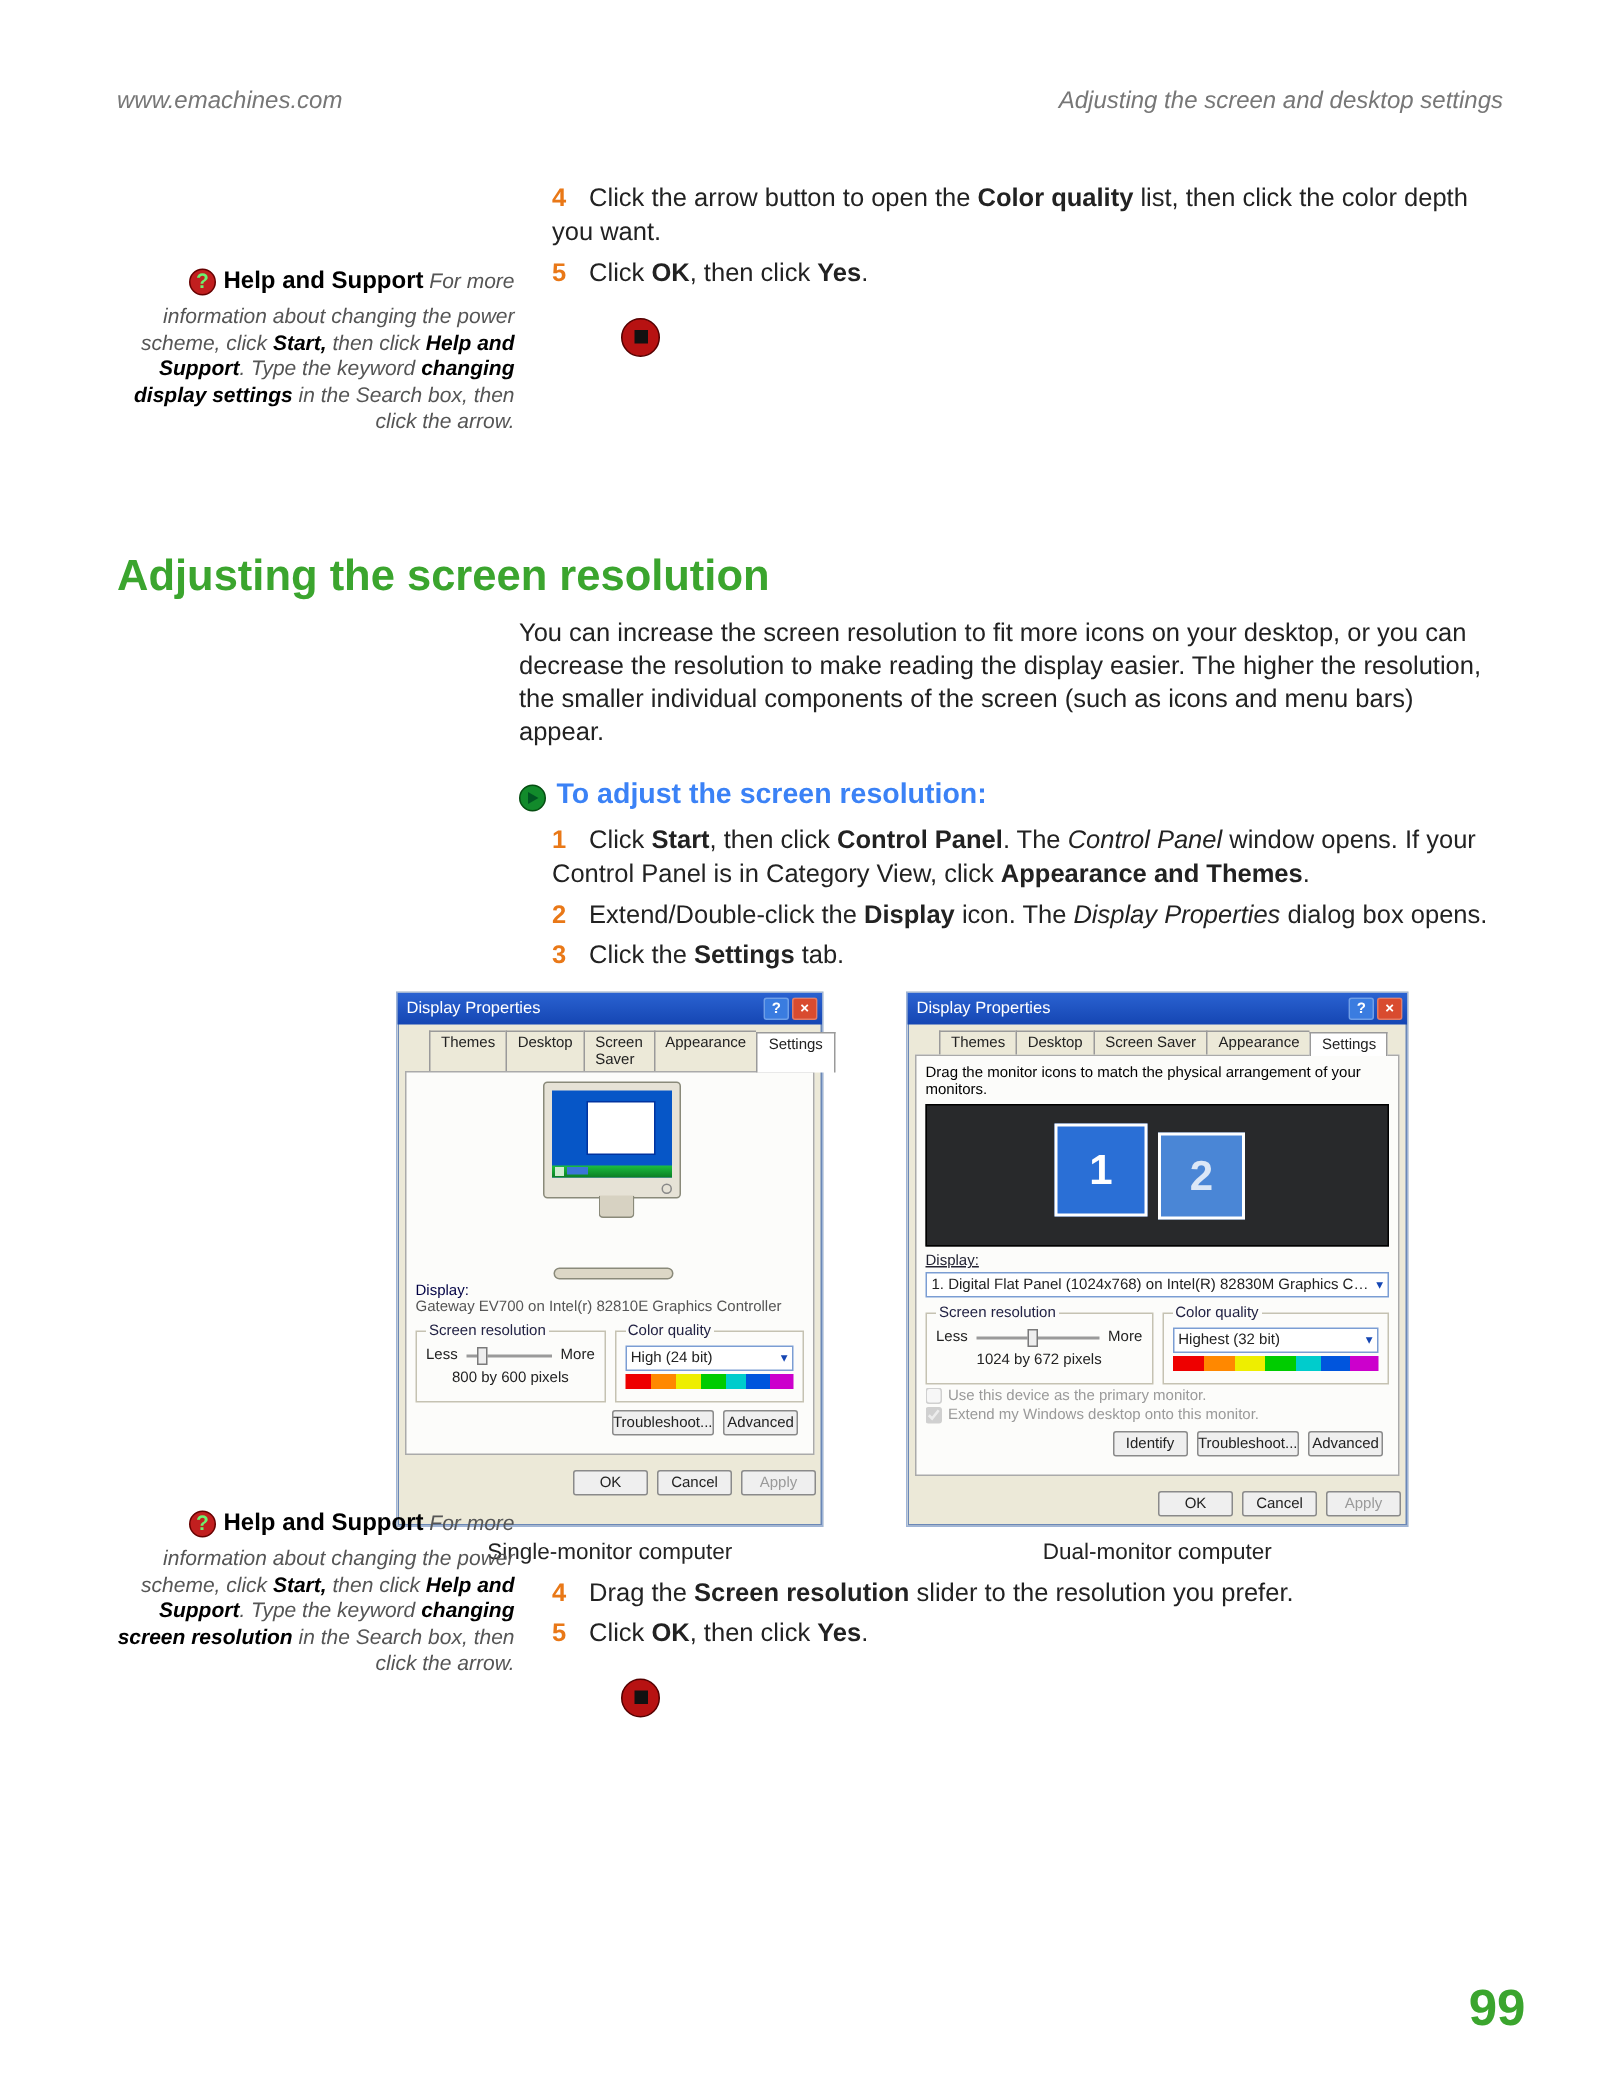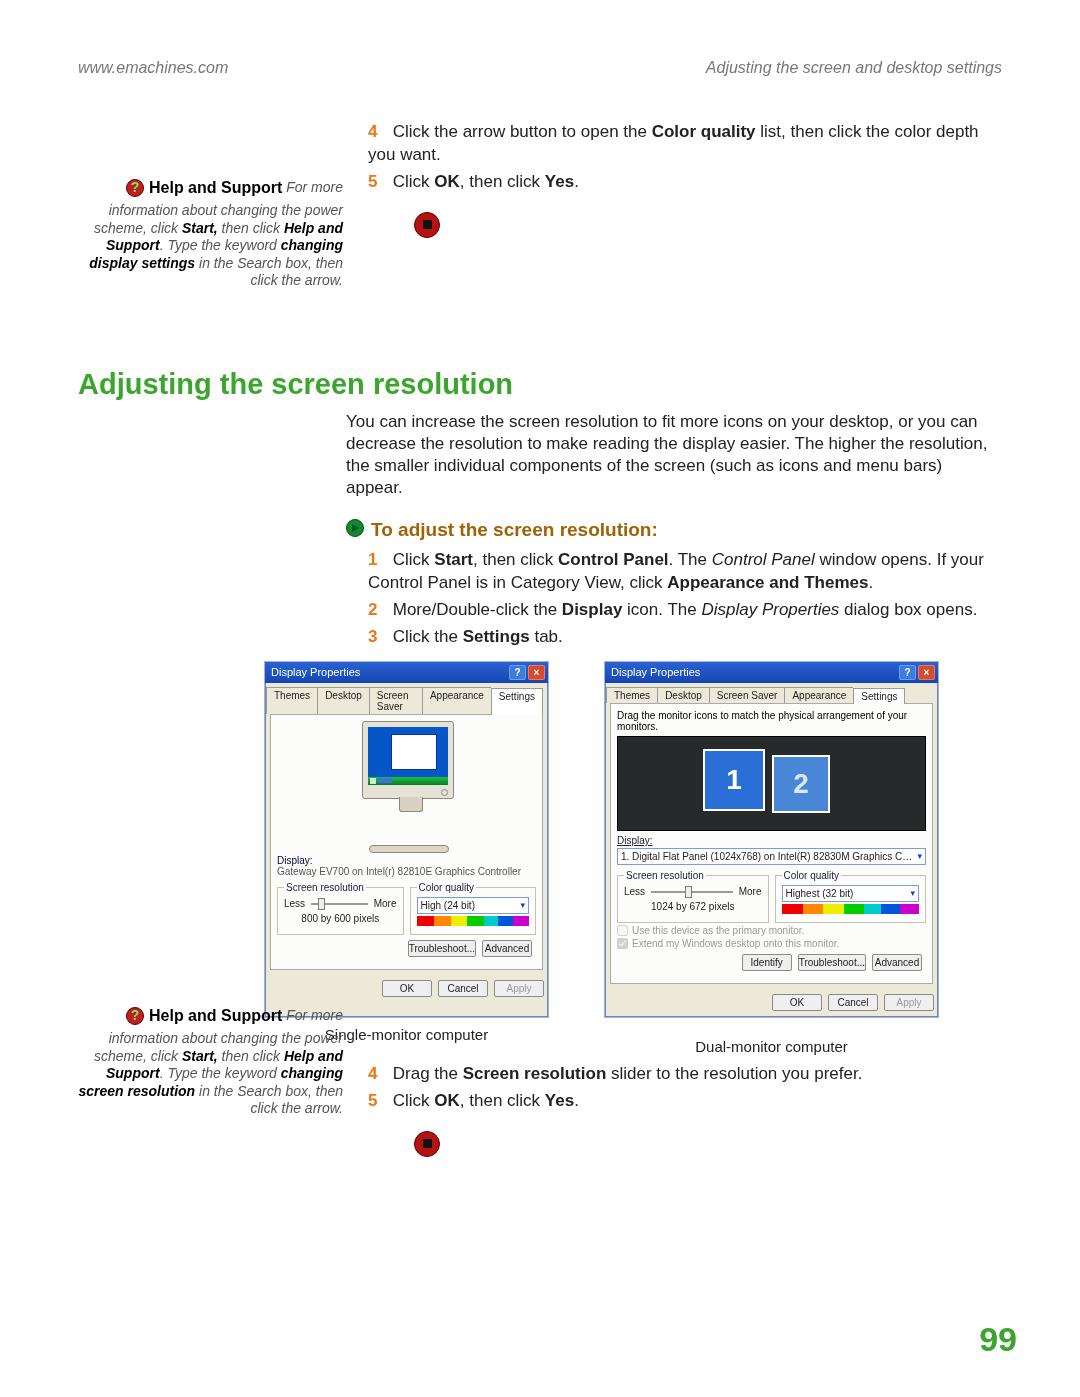--- a/index.html
+++ b/index.html
@@ -35,35 +35,35 @@
   .help-block .kw { font-weight:700; font-style:italic; color:#000;}
 
   
   .stop { width:26px; height:26px; border-radius:50%; background:#b71212; border:1px solid #500; display:flex; align-items:center; justify-content:center;}
   .stop>div { width:9px;height:9px; background:#111;}
 
   
   h2.green-head { font-family: "Arial Narrow", Arial, sans-serif; font-stretch: condensed; font-weight:700; color:#3ba52e; font-size:29px; letter-spacing:0px; margin-top:40px;}
   .body-para { margin-left:268px; font-size:17px; margin-top:10px; line-height:1.3; max-width:660px;}
 
-  .proc-head { color:#a16207; font-weight:700; font-family:"Arial Narrow", Arial, sans-serif; font-stretch:condensed; font-size:19px; display:flex; align-items:flex-start; gap:7px; margin-left:268px; margin-top:20px;}
+  .proc-head { color:#3b82f6; font-weight:700; font-family:"Arial Narrow", Arial, sans-serif; font-stretch:condensed; font-size:19px; display:flex; align-items:flex-end; gap:7px; margin-left:268px; margin-top:20px;}
   .play { width:18px; height:18px; border-radius:50%; background:#128a2b; border:1px solid #054d11; display:flex; align-items:center; justify-content:center;}
   .play:before{ content:""; width:0;height:0; border-left:7px solid #052; border-top:4px solid transparent; border-bottom:4px solid transparent;}
 
   .page-num { position:absolute; right:63px; bottom:38px; font-weight:800; font-size:34px; color:#3ba52e; font-family:"Arial Narrow", Arial, sans-serif;}
 
   
   .dialogs-row { display:flex; gap:55px; margin-left:186px; margin-top:12px; }
   .dlg { width:285px; border:1px solid #9fb4d6; font-family:Tahoma, sans-serif; font-size:10px; background:#ece9d8; box-shadow:0 0 0 1px #6b88b7 inset;}
   .dlg.wide { width:335px;}
   .titlebar { height:21px; background:linear-gradient(#2a62d1,#1546b3); color:#fff; display:flex; align-items:center; padding:0 3px 0 6px; font-size:11px;}
   .titlebar .spacer{flex:1;}
   .tb-btn { width:17px;height:15px;margin-left:2px; border:1px solid #fff4; border-radius:2px; display:flex; align-items:center; justify-content:center; font-weight:700; font-size:10px;}
   .tb-help{ background:#3a7ce0;} .tb-close{ background:#d94b2f;}
-  .tabs { display:flex; padding:4px 5px 0 1px; gap:0;}
+  .tabs { display:flex; padding:4px 5px 0 21px; gap:0;}
   .tab { padding:2px 7px; background:#ece9d8; border:1px solid #9a9a9a; border-bottom:none; font-size:10px; color:#222; border-right:none;}
   .tab:last-of-type{border-right:1px solid #9a9a9a;}
   .tab.active { background:#fff; font-weight:400; position:relative; top:1px;}
   .tab-panel { margin:0 5px 5px 5px; background:#fcfcfa; border:1px solid #aaa; padding:6px;}
 
   .monitor-img { width:120px; height:110px; margin:0 auto 8px; position:relative;}
   .crt { position:absolute; left:15px; top:0; width:92px; height:78px; background:#e6e2d6; border:1px solid #8a8a7a; border-radius:3px;}
   .crt:after{content:"";position:absolute; left:36px; bottom:-14px; width:22px; height:14px; background:#d7d2c2; border:1px solid #8a8a7a; border-top:none; border-radius:0 0 3px 3px;}
   .crt .scr { position:absolute; inset:5px 5px 13px 5px; background:#0656c7;}
   .crt .win { position:absolute; left:24px; top:8px; width:44px; height:34px; background:#fff; box-shadow:0 0 0 1px #0033a0;}
@@ -97,21 +97,21 @@
   .arrng { height:95px; background:#28292b; border:1px solid #000; margin:4px 0; position:relative;}
   .mon { position:absolute; background:#2a6fd6; color:#fff; font:700 28px Arial; display:flex; align-items:center; justify-content:center; border:2px solid #fff;}
   .mon.one{ left:85px; top:12px; width:62px; height:62px;}
   .mon.two{ left:154px; top:18px; width:58px; height:58px; background:#4a86d6; color:#dbe7f7;}
   .disp-lbl{ font-size:10px; text-decoration:underline; color:#223;}
   .chk{ display:flex; align-items:flex-end; gap:4px; color:#9a9a9a; font-size:10px; margin-top:2px;}
   .chk input{ width:11px;height:11px;}
 
   .captions { display:flex; gap:55px; margin-left:186px; margin-top:8px; font-family:"Arial Narrow", Arial,sans-serif; font-size:15px;}
   .captions span:first-child{ width:285px; text-align:center;}
-  .captions span:last-child{ width:335px; text-align:center;margin-top:12px;}
+  .captions span:last-child{ width:335px; text-align:center;}
 
 </style>
 </head>
 <body>
 
 <div class="page">
 
   <div class="topbar">
     <span class="url">www.emachines.com</span>
     <span class="chapter-title">Adjusting the screen and desktop settings</span>
@@ -149,21 +149,21 @@
     <span>To adjust the screen resolution:</span>
   </div>
 
   <div class="steplist" style="margin-top:8px;">
     <div class="step">
       <span class="stepnum">1</span>
       <span>Click </span><span class="bold">Start</span><span>, then click </span><span class="bold">Control Panel</span><span>. The </span><i>Control Panel</i><span> window opens. If your Control Panel is in Category View, click </span><span class="bold">Appearance and Themes</span><span>.</span>
     </div>
     <div class="step">
       <span class="stepnum">2</span>
-      <span>More/Double-click the </span><span class="bold">Display</span><span> icon. The </span><i>Display Properties</i><span> dialog box opens.</span>
+      <span>Extend/Double-click the </span><span class="bold">Display</span><span> icon. The </span><i>Display Properties</i><span> dialog box opens.</span>
     </div>
     <div class="step">
       <span class="stepnum">3</span>
       <span>Click the </span><span class="bold">Settings</span><span> tab.</span>
     </div>
   </div>
 
   <div class="dialogs-row">
 
     <div class="dlg">

